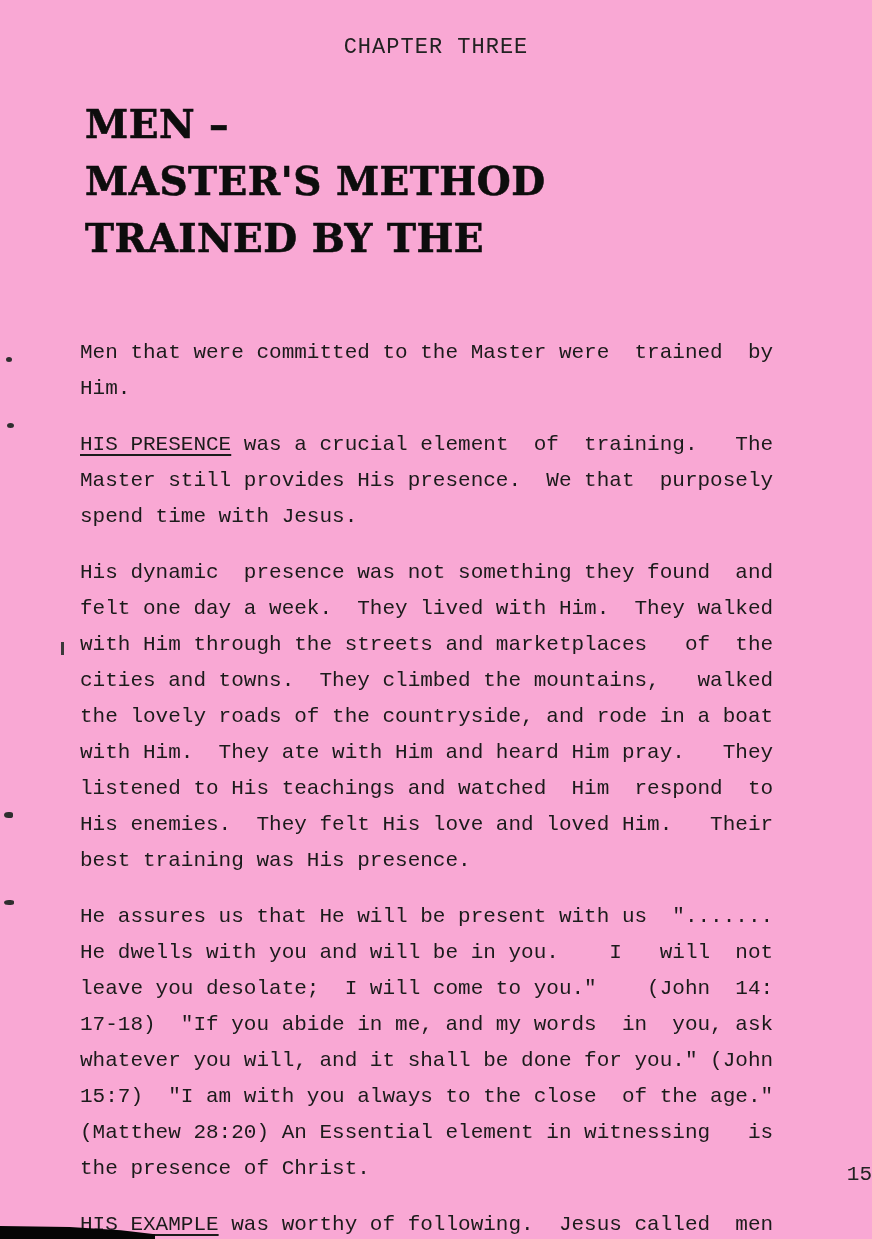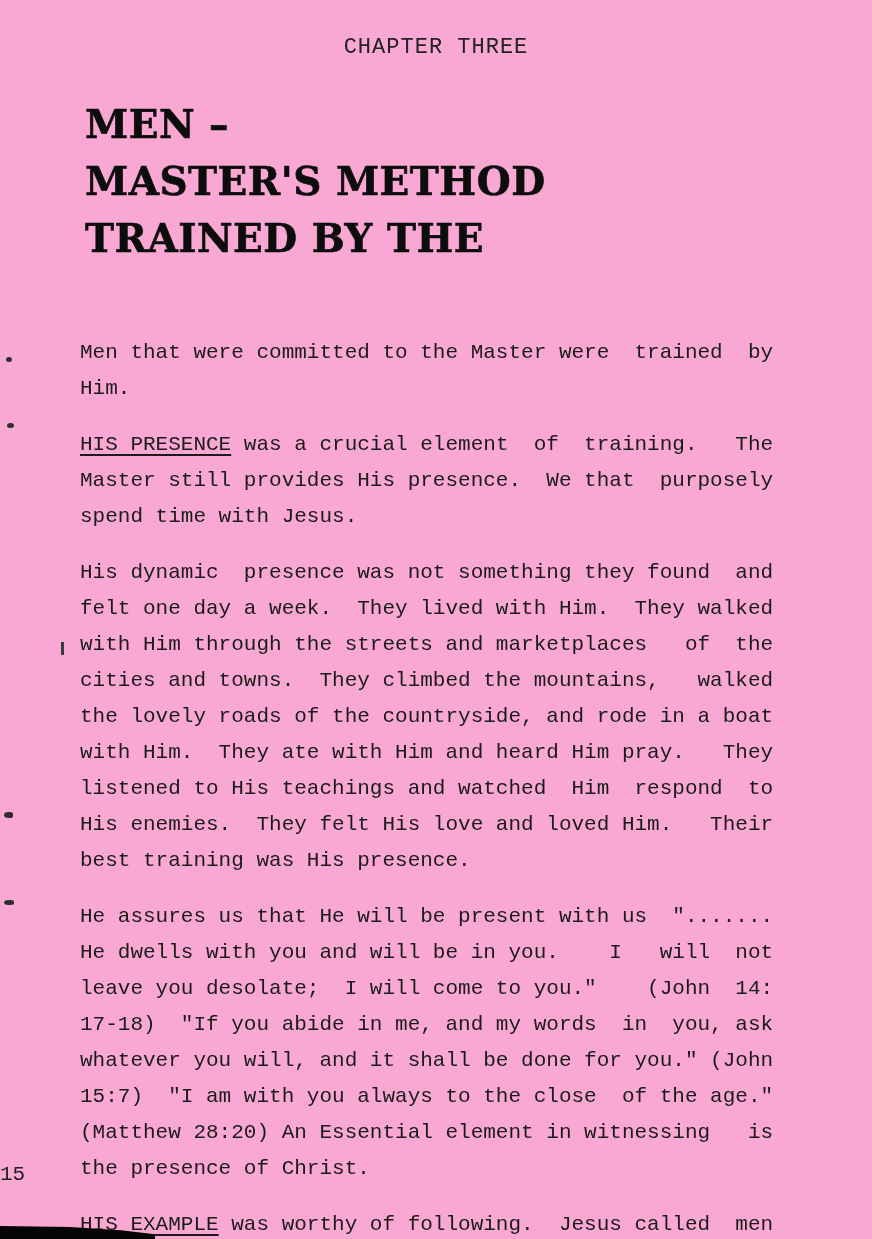--- a/index.html
+++ b/index.html
@@ -55,21 +55,21 @@
   .underlined-lead {
     text-decoration: underline;
     text-decoration-thickness: 2px;
     text-underline-offset: 4px;
   }
   .page-number {
     position: absolute;
     top: 1163px;
     left: 0;
     width: 100%;
-    text-align: left;
+    text-align: right;
     font-family: "Liberation Mono", monospace;
     font-size: 21px;
     color: #222;
   }
   
   .speck { position:absolute; background:#2e2e2e; border-radius:50%; }
   .speck-1 { left:6px;  top:357px; width:6px;  height:5px; }
   .speck-2 { left:7px;  top:423px; width:7px;  height:5px; }
   .speck-3 { left:4px;  top:812px; width:9px;  height:6px; border-radius:60% 40% 40% 60%; }
   .speck-4 { left:4px;  top:900px; width:10px; height:5px; border-radius:60% 40% 40% 60%; }

